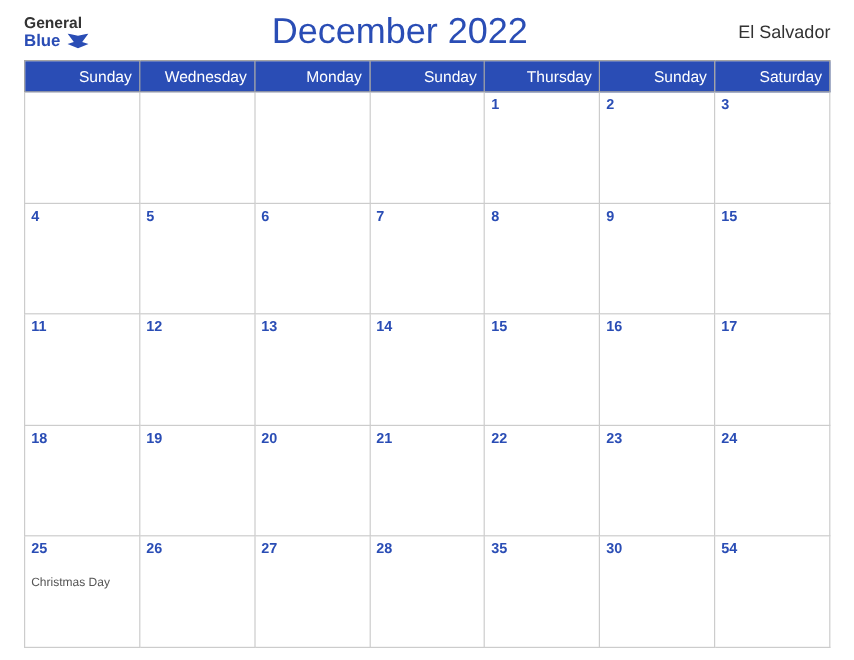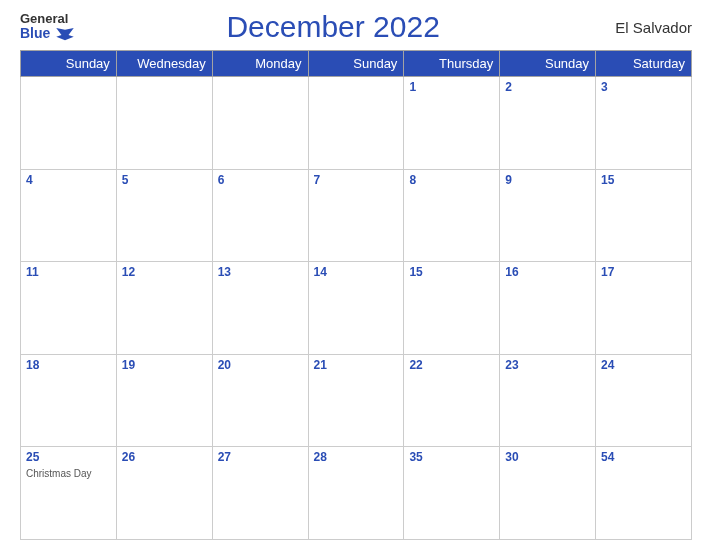--- a/index.html
+++ b/index.html
@@ -83,21 +83,21 @@
     }
     .day-num {
       font-size: 12px;
       color: #2a4db5;
       font-weight: bold;
       display: block;
     }
     .holiday {
       font-size: 10px;
       color: #555;
-      margin-top: 4px;
+      margin-top: 16px;
       display: block;
     }
     .empty-cell {
       background: #fff;
     }
   </style>
 </head>
 <body>
 
 <div class="header">

